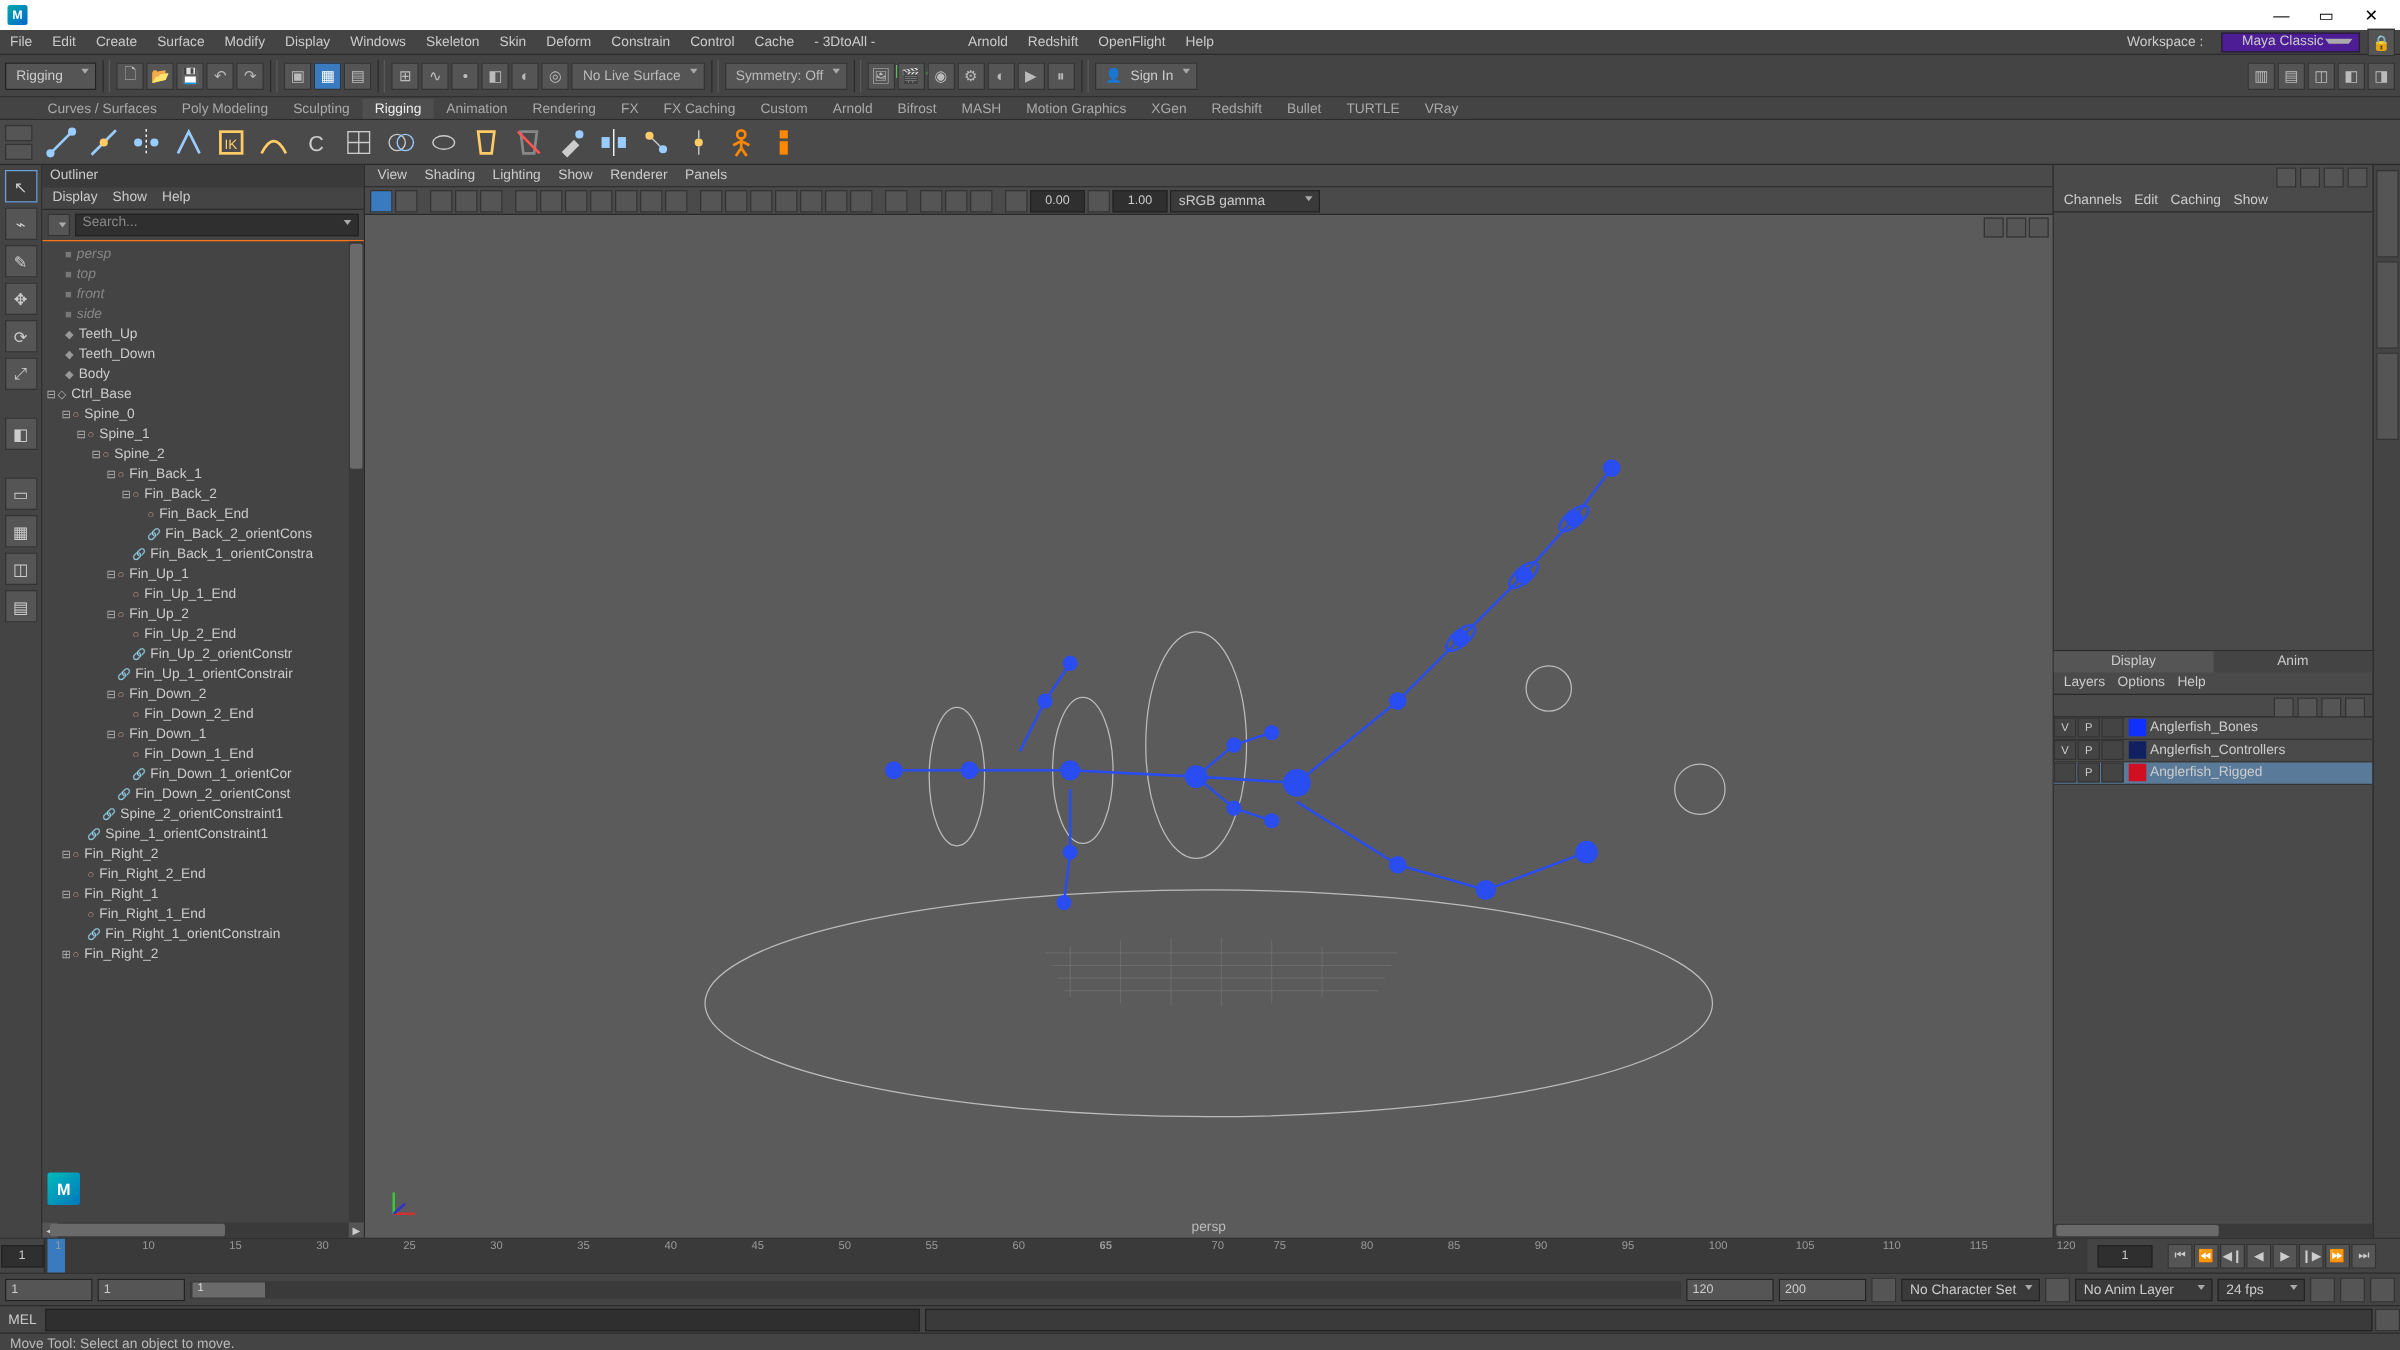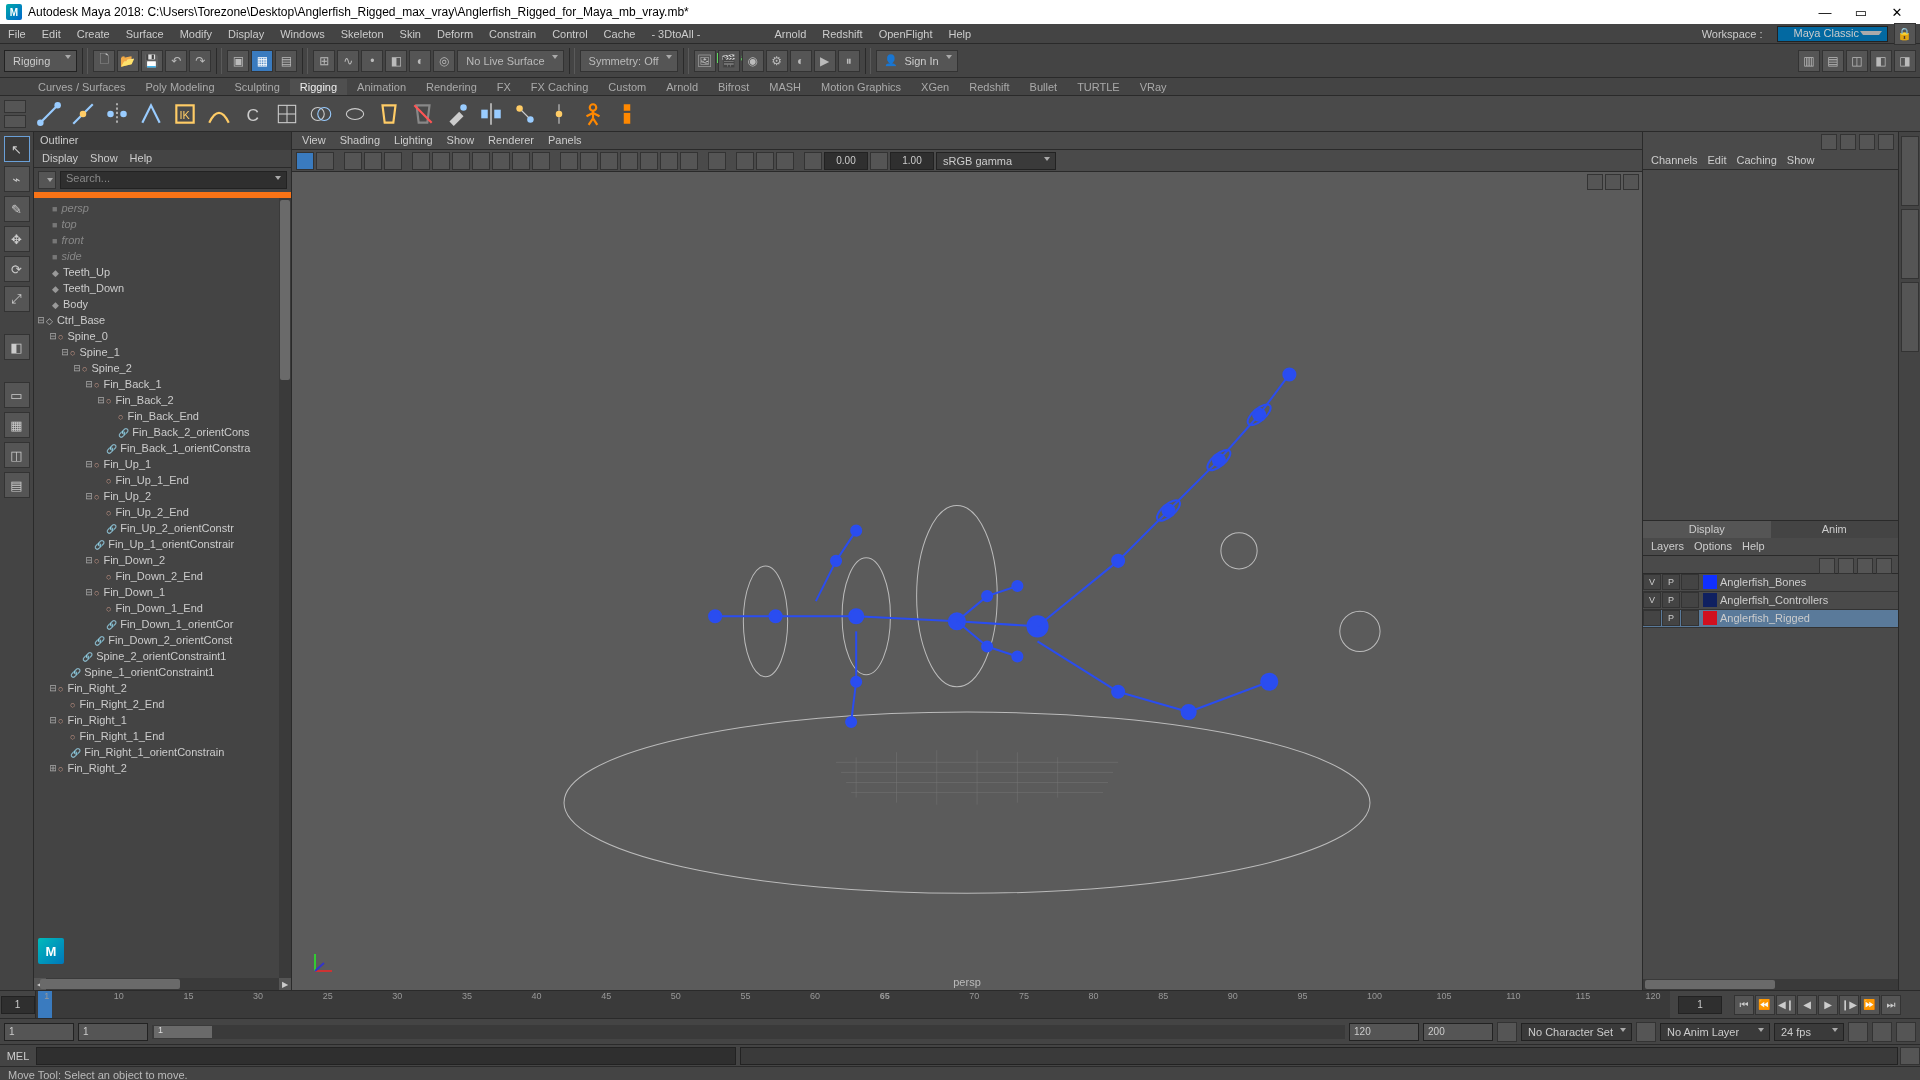--- a/index.html
+++ b/index.html
@@ -10,21 +10,21 @@
 .titlebar-left { display: flex; align-items: center; gap: 6px; font-size: 12px; }
 .titlebar-right { display: flex; gap: 2px; }
 .winbtn { width: 34px; height: 22px; display: flex; align-items: center; justify-content: center; color: #000; font-size: 13px; }
 .maya-logo { width: 16px; height: 16px; background: linear-gradient(135deg,#0aa,#06c); border-radius: 2px; display:inline-flex;align-items:center;justify-content:center;color:#fff;font-weight:bold;font-size:10px; }
 
 
 .mainmenu { height: 20px; background: #444444; display: flex; align-items: center; border-bottom: 1px solid #2a2a2a; }
 .mainmenu span { padding: 0 8px; font-size: 11px; cursor: default; }
 .mainmenu .hl-vray { color: #5fe05f; margin-top: 46px; }
 .workspace-right { margin-left: auto; display:flex; align-items:center; padding-right:4px; gap:6px;}
-.wk-select { background:#0369a1; border:1px solid #222; color:#ccc; padding:0 20px 0 8px; height:16px; font-size:11px; min-width:110px; position:relative;}
+.wk-select { background:#4c1d95; border:1px solid #222; color:#ccc; padding:0 20px 0 8px; height:16px; font-size:11px; min-width:110px; position:relative;}
 .tri-down { position:absolute; right:5px; top:4px; width:0;height:0;border-left:3px solid transparent;border-right:3px solid transparent;border-top:4px solid #aaa;}
 
 
 .statusline { height: 34px; background: #444444; display: flex; align-items: center; border-bottom: 1px solid #2a2a2a; padding: 0 4px; gap: 2px; }
 .menuset { background:#555; border:1px solid #222; color:#ccc; padding:0 26px 0 8px; height:22px; font-size:11px; position:relative; display:flex;align-items:center;}
 .sep { width: 6px; height: 26px; border-left:1px solid #2a2a2a; border-right:1px solid #5a5a5a; margin: 0 3px; }
 .ic { width: 22px; height: 22px; background:#555; border:1px solid #333; display:inline-flex;align-items:center;justify-content:center; font-size:12px; color:#bbb; cursor:default;}
 .ic.active { background:#3a7bbf; color:#fff;}
 .nolive { background:#555; border:1px solid #333; color:#bbb; height:22px; padding:0 18px 0 8px; font-size:11px; display:flex;align-items:center; position:relative;}
 .signin { background:#555; border:1px solid #333; color:#ccc; height:22px; padding:0 18px 0 8px; display:flex;align-items:center; gap:6px; position:relative;}
@@ -46,21 +46,21 @@
 
 .left-toolbox { width: 34px; background:#444; border-right:1px solid #2a2a2a; display:flex; flex-direction:column; align-items:center; padding-top:4px; gap:4px;}
 .lt { width:26px;height:26px;background:#555;border:1px solid #333;display:flex;align-items:center;justify-content:center;font-size:13px;}
 .lt.sel { background:#3a3a3a; border:1px solid #6aa0d8;}
 .lt-gap { height:14px; }
 
 
 .outliner { width: 258px; background:#444; border-right:1px solid #2a2a2a; display:flex; flex-direction:column;}
 .panel-title { background:#3a3a3a; height:18px; font-size:11px; padding:2px 6px; color:#ccc;}
 .panel-menu { height:18px; display:flex; gap:12px; padding:2px 8px; font-size:11px; color:#ccc; border-bottom:1px solid #2a2a2a;}
-.search-row { display:flex; align-items:center; padding:3px 4px; gap:4px; border-bottom:6px solid #f97316;justify-content:space-between;}
+.search-row { display:flex; align-items:center; padding:3px 4px; gap:4px; border-bottom:1px solid #f97316;justify-content:space-between;}
 .search-filter { width:18px;height:18px;background:#555;border:1px solid #333;position:relative;}
 .search-filter .tri-down{right:2px;top:6px;}
 .search-input { flex:1; background:#2f2f2f; border:1px solid #222; height:18px; color:#888; padding:0 5px; font-size:11px; position:relative;}
 .outl-body { flex:1; overflow:hidden; position:relative; font-size:11px;}
 .outl-scroll { position:absolute; right:0; top:0; bottom:0; width:12px; background:#3a3a3a;}
 .outl-thumb { position:absolute; left:1px; right:1px; top:2px; height:180px; background:#6a6a6a; border-radius:2px;}
 .tree { padding:2px 0 2px 2px; line-height:16px;}
 .node { display:flex; align-items:center; height:16px; white-space:nowrap; }
 .exp { width:10px; text-align:center; color:#aaa; font-size:9px;}
 .expE { width:10px; }
@@ -142,21 +142,20 @@
 
 
 .helpline { height:18px; background:#444; border-top:1px solid #2a2a2a; padding:2px 8px; font-size:11px; color:#bbb;}
 </style>
 </head>
 <body>
 
 <div class="titlebar">
   <div class="titlebar-left">
     <span class="maya-logo">M</span>
-    <span>Autodesk Maya 2018: C:\Users\Torezone\Desktop\Anglerfish_Rigged_max_vray\Anglerfish_Rigged_for_Maya_mb_vray.mb*</span>
   </div>
   <div class="titlebar-right">
     <div class="winbtn">—</div>
     <div class="winbtn">▭</div>
     <div class="winbtn">✕</div>
   </div>
 </div>
 
 <div class="mainmenu">
   <span>File</span>

